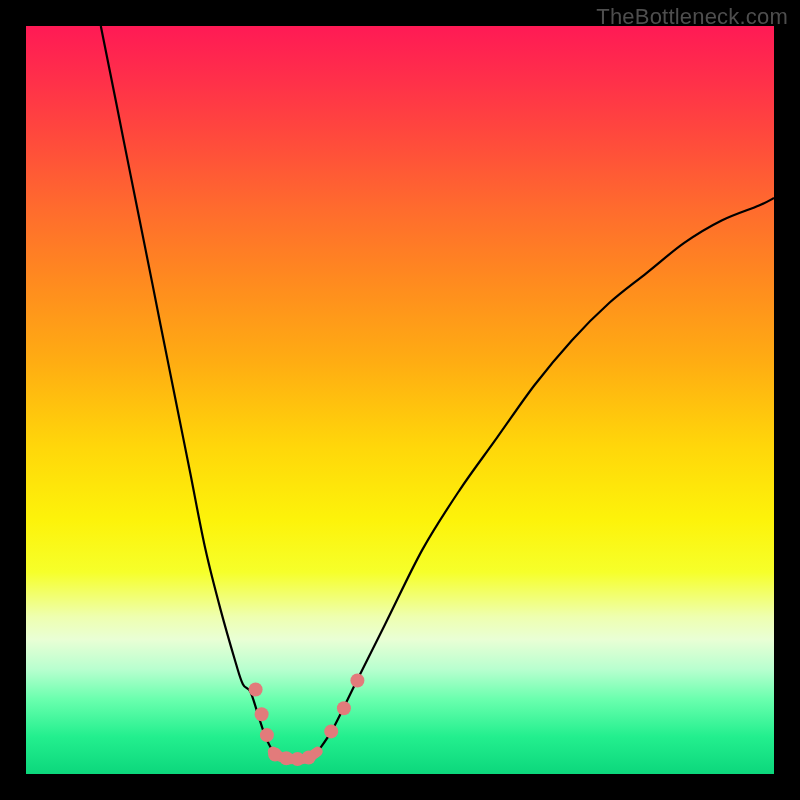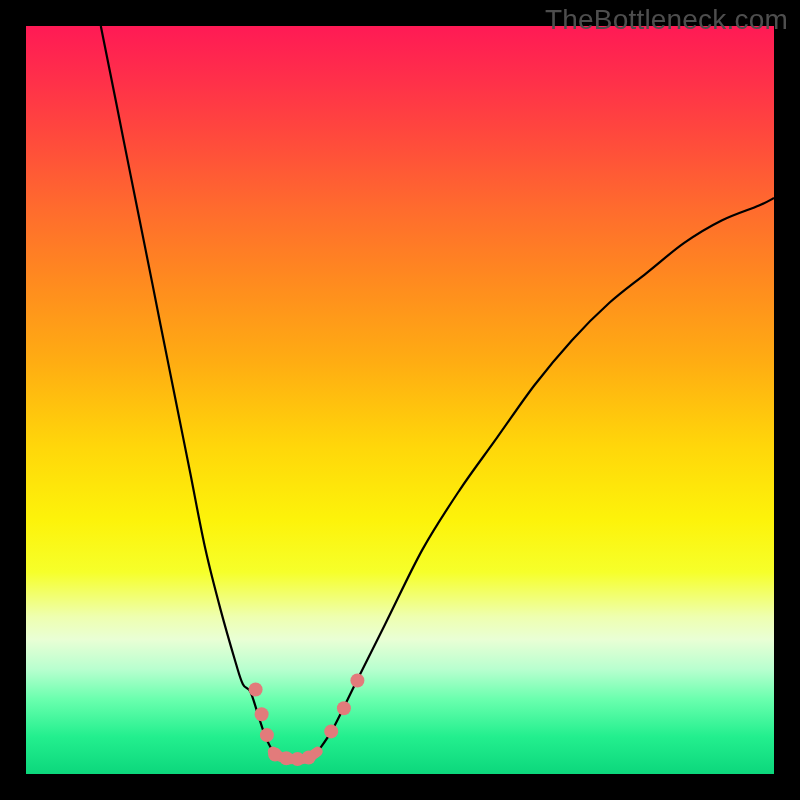--- a/index.html
+++ b/index.html
@@ -44,21 +44,21 @@
       #6affae 90%,
       #23ef8e 95%,
       #0cd77c 100%
     );
   }
   .watermark {
     position: absolute;
     top: 4px;
     right: 12px;
     color: #4e4e4e;
-    font-size: 28px;
+    font-size: 22px;
     letter-spacing: 0.2px;
     font-weight: 400;
     z-index: 10;
   }
   svg.curves {
     position: absolute;
     inset: 0;
     z-index: 5;
   }
 </style>

